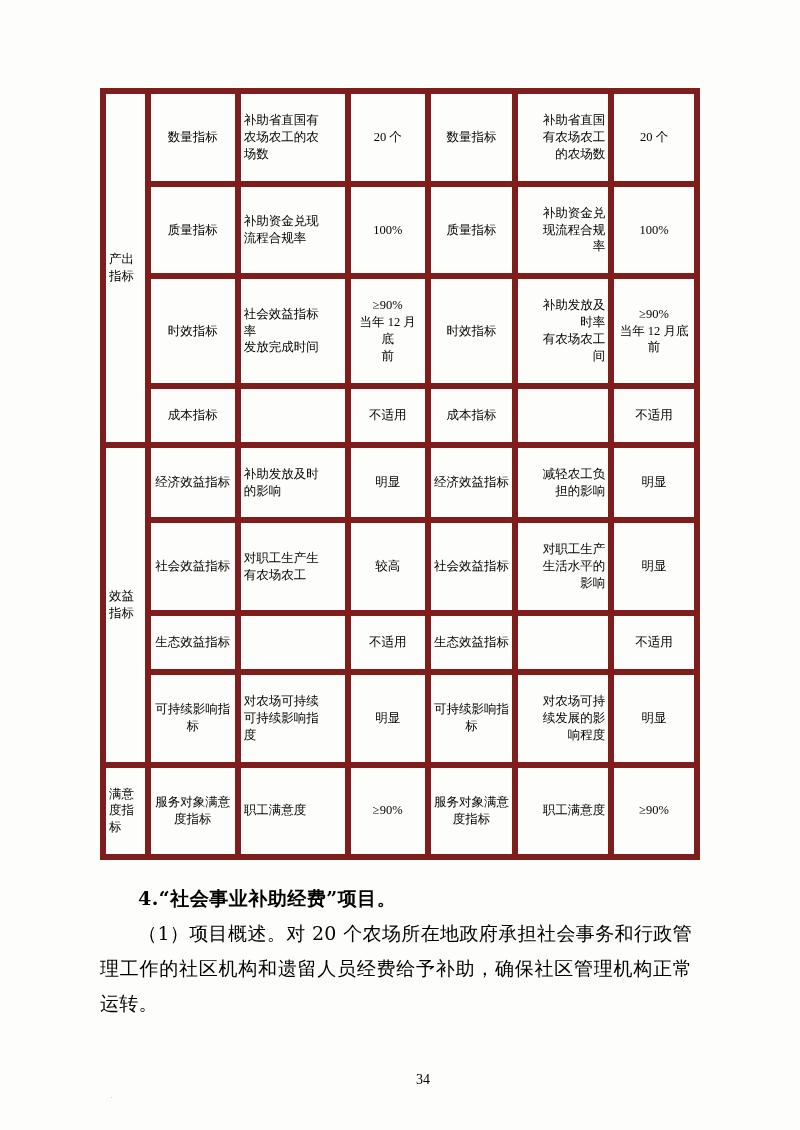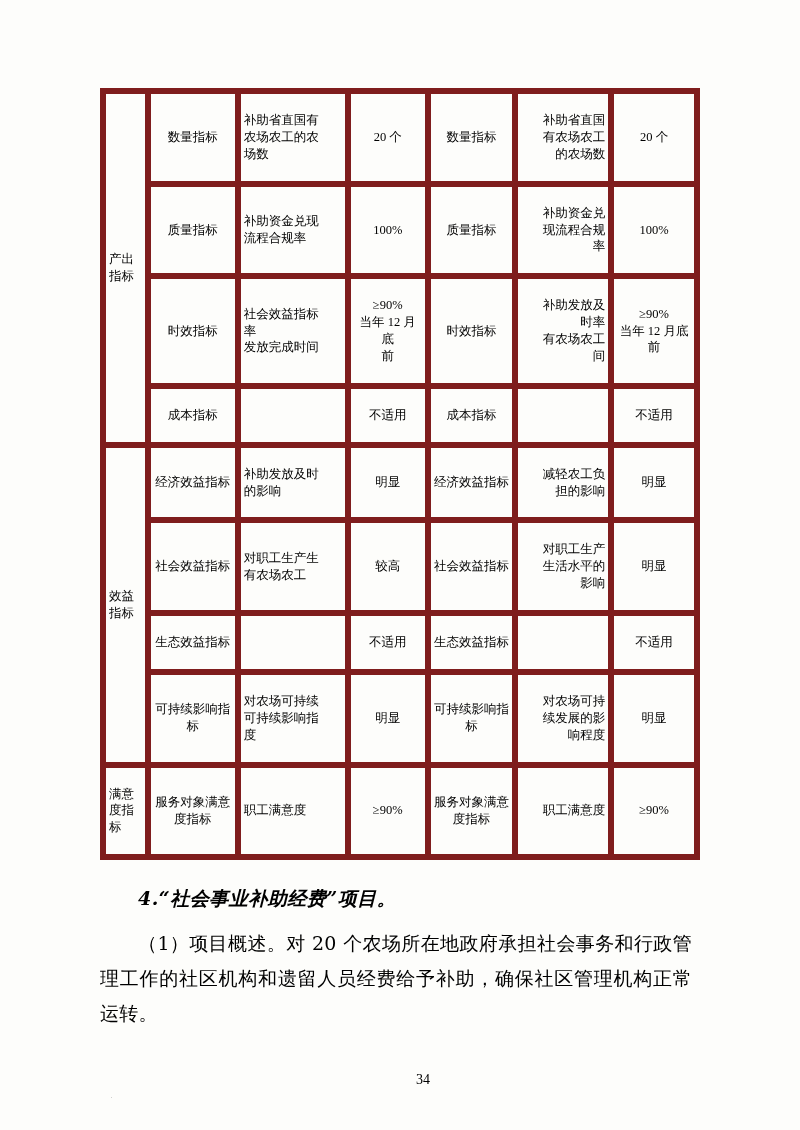--- a/index.html
+++ b/index.html
@@ -76,25 +76,24 @@
     height: 54px;
   }
   .cell-multiline {
     white-space: pre-line;
   }
 
   
   .heading {
     font-size: 19px;
     font-weight: bold;
-    margin: 26px 0 14px 0;
+    margin: 26px 0 4px 0;
     text-indent: 38px;
     letter-spacing: 0.5px;
     font-family: "DejaVu Serif", "Liberation Serif", serif;
-    font-style: italic;
   }
   p.body-par {
     font-size: 19px;
     line-height: 1.85;
     margin: 2px 8px 0 0;
     text-indent: 38px;
     text-align: justify;
     text-justify: inter-ideograph;
     letter-spacing: 0.3px;
     font-family: "DejaVu Serif", "Liberation Serif", serif;

